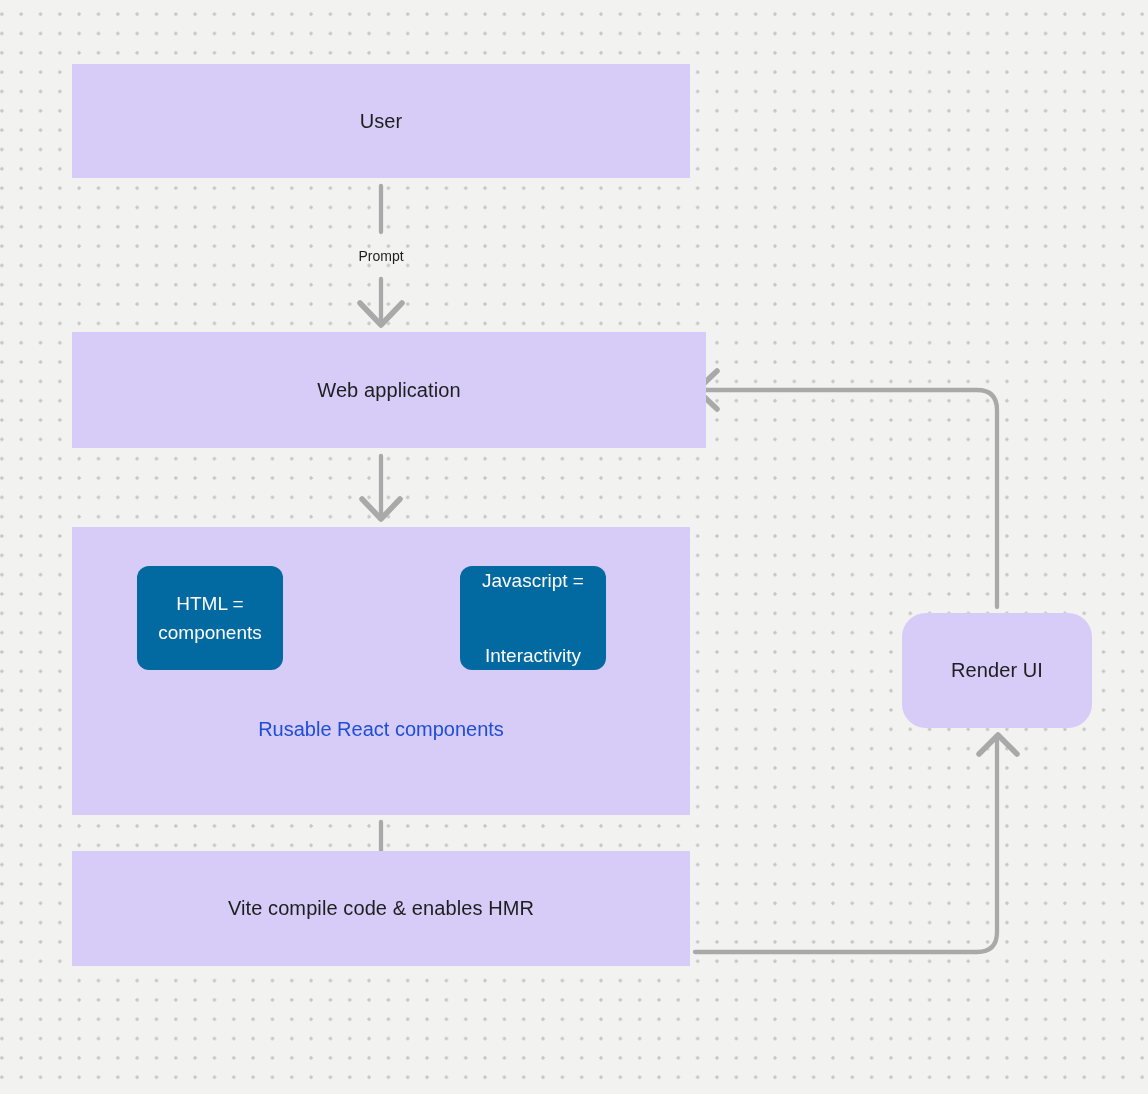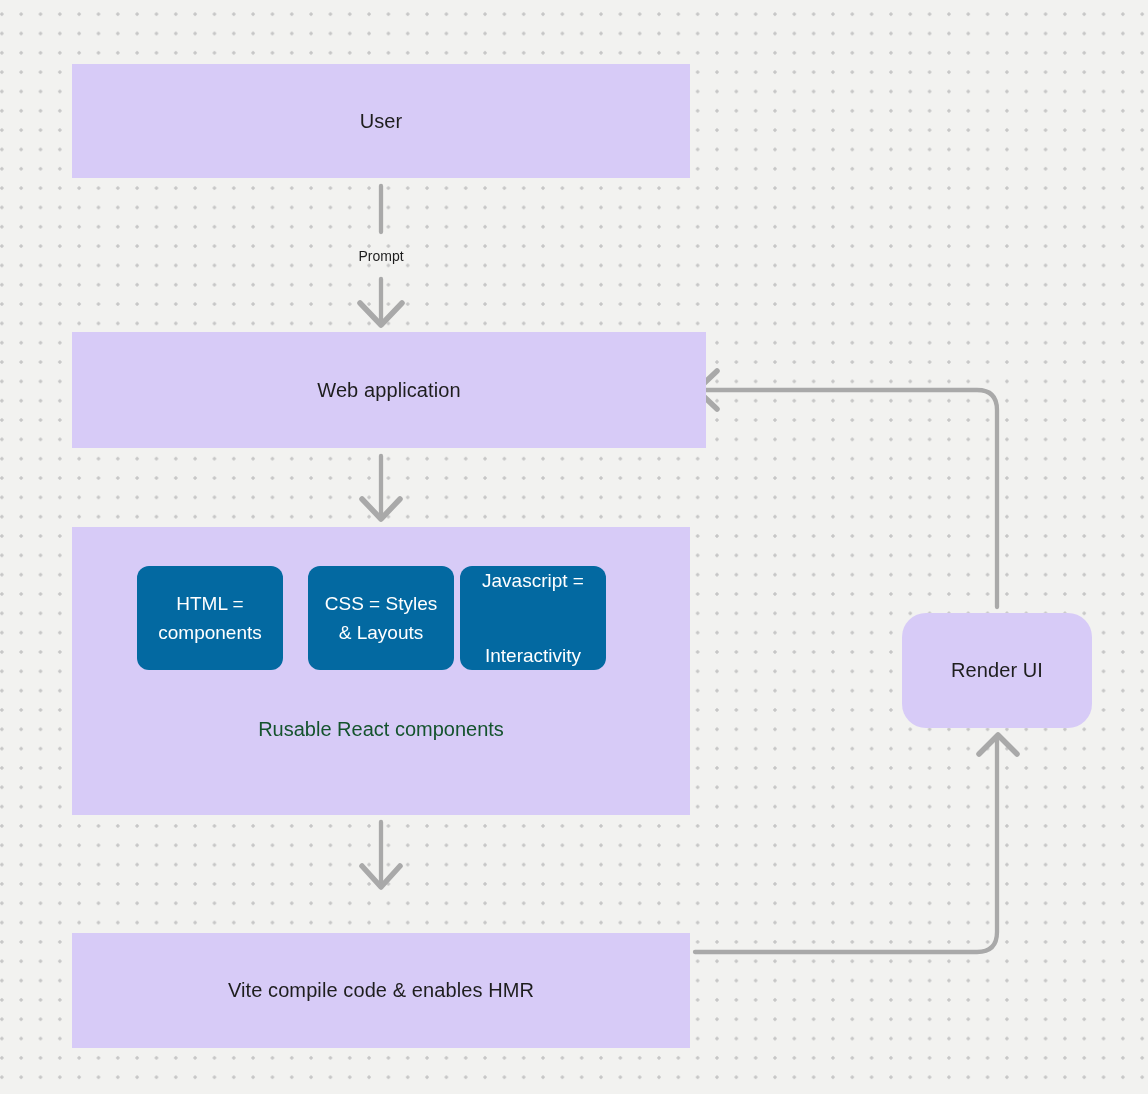--- a/index.html
+++ b/index.html
@@ -29,21 +29,21 @@
   .node-label {
     color: #1e1e1e;
     font-size: 20px;
     font-weight: 500;
     letter-spacing: 0.1px;
     text-align: center;
   }
   #node-user        { left: 72px;  top: 64px;  width: 618px; height: 114px; }
   #node-webapp      { left: 72px;  top: 332px; width: 634px; height: 116px; }
   #node-group       { left: 72px;  top: 527px; width: 618px; height: 288px; display: block; }
-  #node-vite        { left: 72px;  top: 933px; width: 618px; height: 115px; }
+  #node-vite        { left: 72px;  top: 851px; width: 618px; height: 115px; }
   #node-renderui    { left: 902px; top: 613px; width: 190px; height: 115px; border-radius: 24px; }
 
   .chip {
     position: absolute;
     top: 39px;
     width: 146px;
     height: 104px;
     background: #0369a1;
     border-radius: 12px;
     display: flex;
@@ -58,21 +58,21 @@
   }
   #chip-html { left: 65px;  }
   #chip-css  { left: 236px; }
   #chip-js   { left: 388px; justify-content: space-between; }
 
   .group-caption {
     position: absolute;
     left: 50%;
     top: 191px;
     transform: translateX(-50%);
-    color: #14532d;
+    color: #1d4ed8;
     font-size: 20px;
     font-weight: 500;
     white-space: nowrap;
   }
 
   #connector-layer {
     position: absolute;
     left: 0; top: 0;
     width: 1148px;
     height: 1094px;
@@ -135,24 +135,20 @@
 
   <div class="node" id="node-webapp">
     <span class="node-label">Web application</span>
   </div>
 
   <div class="node" id="node-group">
     <div class="chip" id="chip-html">
       <span>HTML =</span>
       <span>components</span>
     </div>
-    <div class="chip" id="chip-css">
-      <span>CSS = Styles</span>
-      <span>&amp; Layouts</span>
-    </div>
     <div class="chip" id="chip-js">
       <span>Javascript =</span>
       <span>Interactivity</span>
     </div>
     <div class="group-caption">Rusable React components</div>
   </div>
 
   <div class="node" id="node-vite">
     <span class="node-label">Vite compile code &amp; enables HMR</span>
   </div>

